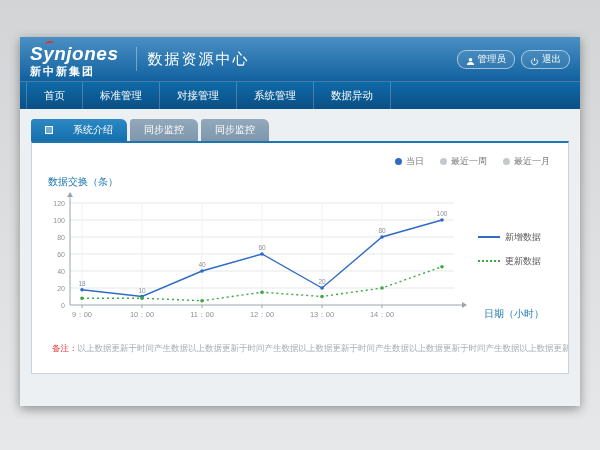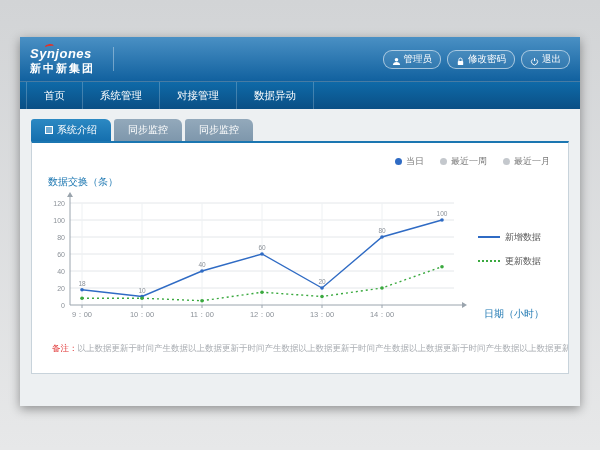--- a/index.html
+++ b/index.html
@@ -3,41 +3,41 @@
 <meta charset="utf-8">
 <style>
   html,body{margin:0;padding:0;background:#fff;font-family:"Liberation Sans",sans-serif;}
   .canvas{width:600px;height:450px;background:linear-gradient(#d2d4d6,#e7e8e9);position:relative;overflow:hidden;}
   .window{position:absolute;left:20px;top:37px;width:560px;height:369px;background:#fff;
           box-shadow:0 3px 10px rgba(0,0,0,.38);display:flex;flex-direction:column;}
   
   .topbar{height:44px;background:linear-gradient(#4a90c4,#11619f);display:flex;align-items:center;
           padding:0 10px;color:#fff;flex:0 0 auto;}
   .logo{line-height:1;margin-right:8px;position:relative;padding-top:2px;}
-  .logo-en{font-size:13px;font-weight:bold;font-style:italic;letter-spacing:.5px;}
+  .logo-en{font-size:19px;font-weight:bold;font-style:italic;letter-spacing:.5px;}
   .logo-swoosh{position:absolute;top:-1px;left:15px;width:9px;height:4px;border-top:2px solid #e0342b;
                border-radius:50%;transform:rotate(-8deg);}
   .logo-cn{font-size:11px;font-weight:bold;margin-top:3px;letter-spacing:2px;}
   .vdiv{width:1px;height:24px;background:rgba(255,255,255,.35);margin:0 10px;}
   .app-title{font-size:15px;letter-spacing:2px;}
   .actions{margin-left:auto;display:flex;gap:6px;}
   .action{display:flex;align-items:flex-end;gap:3px;font-size:9.5px;color:#fff;
           border:1px solid rgba(255,255,255,.55);border-radius:9px;padding:2px 8px;
           background:rgba(255,255,255,.08);cursor:pointer;white-space:nowrap;}
   .action svg{width:9px;height:9px;display:block;}
   
   .nav{height:27px;background:linear-gradient(#0f6aa8,#0a4f85);display:flex;align-items:stretch;
        padding-left:6px;flex:0 0 auto;border-top:1px solid rgba(255,255,255,.25);}
   .nav .nav-item{display:flex;align-items:center;padding:0 17px;font-size:10.5px;color:#fff;
        border-right:1px solid rgba(255,255,255,.22);cursor:pointer;}
   .nav .nav-item:first-child{border-left:1px solid rgba(255,255,255,.22);}
   
   .content{flex:1;background:#edf0f2;padding:10px 11px 0;}
   .tabs{display:flex;height:22px;}
-  .tab{display:flex;align-items:center;gap:4px;padding:0 14px;font-size:10px;color:#fff;
+  .tab{display:flex;align-items:center;gap:20px;padding:0 14px;font-size:10px;color:#fff;
        background:linear-gradient(#93a9bb,#7e97ac);margin-right:3px;border-radius:3px 6px 0 0;cursor:pointer;}
   .tab.active{background:linear-gradient(#2c89c3,#156fae);}
   .tab-square{width:6px;height:6px;border:1px solid #fff;background:rgba(255,255,255,.35);display:inline-block;}
   .panel{background:#fff;border:1px solid #c8d3db;border-top:2px solid #1b76b1;height:233px;
          position:relative;box-sizing:border-box;}
   .filters{position:absolute;top:12px;right:18px;display:flex;gap:16px;font-size:9px;color:#777;align-items:center;}
   .filter{display:flex;align-items:center;cursor:pointer;}
   .fdot{width:7px;height:7px;border-radius:50%;background:#c4c8cd;display:inline-block;margin-right:4px;}
   .y-title{color:#1b76b1;font-size:10px;margin:32px 14px 0 16px;}
   .chart-row{position:relative;display:flex;padding-left:4px;margin-top:2px;}
@@ -57,50 +57,45 @@
 <div class="canvas">
   <div class="window">
 
     <div class="topbar">
       <div class="logo">
         <div class="logo-en">Synjones</div>
         <span class="logo-swoosh"></span>
         <div class="logo-cn">新中新集团</div>
       </div>
       <div class="vdiv"></div>
+      <div class="app-title">数据资源中心</div>
 
       <div class="actions">
         <div class="action">
           <svg viewBox="0 0 10 10" fill="#fff">
             <circle cx="5" cy="3" r="2"></circle>
             <path d="M1 9c0-2.2 1.8-3.5 4-3.5S9 6.8 9 9z"></path>
           </svg>
           <span>管理员</span>
         </div>
         <div class="action">
           <svg viewBox="0 0 10 10">
-            <rect x="2" y="4.5" width="6" height="4.5" rx="0.8" fill="#fff"></rect>
-            <path d="M3.2 4.5V3a1.8 1.8 0 013.6 0v1.5" fill="none" stroke="#fff" stroke-width="1"></path>
-          </svg>
-          <span>修改密码</span>
-        </div>
-        <div class="action">
-          <svg viewBox="0 0 10 10">
             <path d="M5 1v3.5" stroke="#fff" stroke-width="1.2" fill="none"></path>
             <path d="M2.6 2.8a3.4 3.4 0 104.8 0" stroke="#fff" stroke-width="1" fill="none"></path>
           </svg>
           <span>退出</span>
         </div>
       </div>
     </div>
 
     <div class="nav">
       <div class="nav-item">首页</div>
+      <div class="nav-item">标准管理</div>
+      <div class="nav-item">对接管理</div>
       <div class="nav-item">系统管理</div>
-      <div class="nav-item">对接管理</div>
       <div class="nav-item">数据异动</div>
     </div>
 
     <div class="content">
       <div class="tabs">
         <div class="tab active">
           <span class="tab-square"></span>
           <span>系统介绍</span>
         </div>
         <div class="tab">

